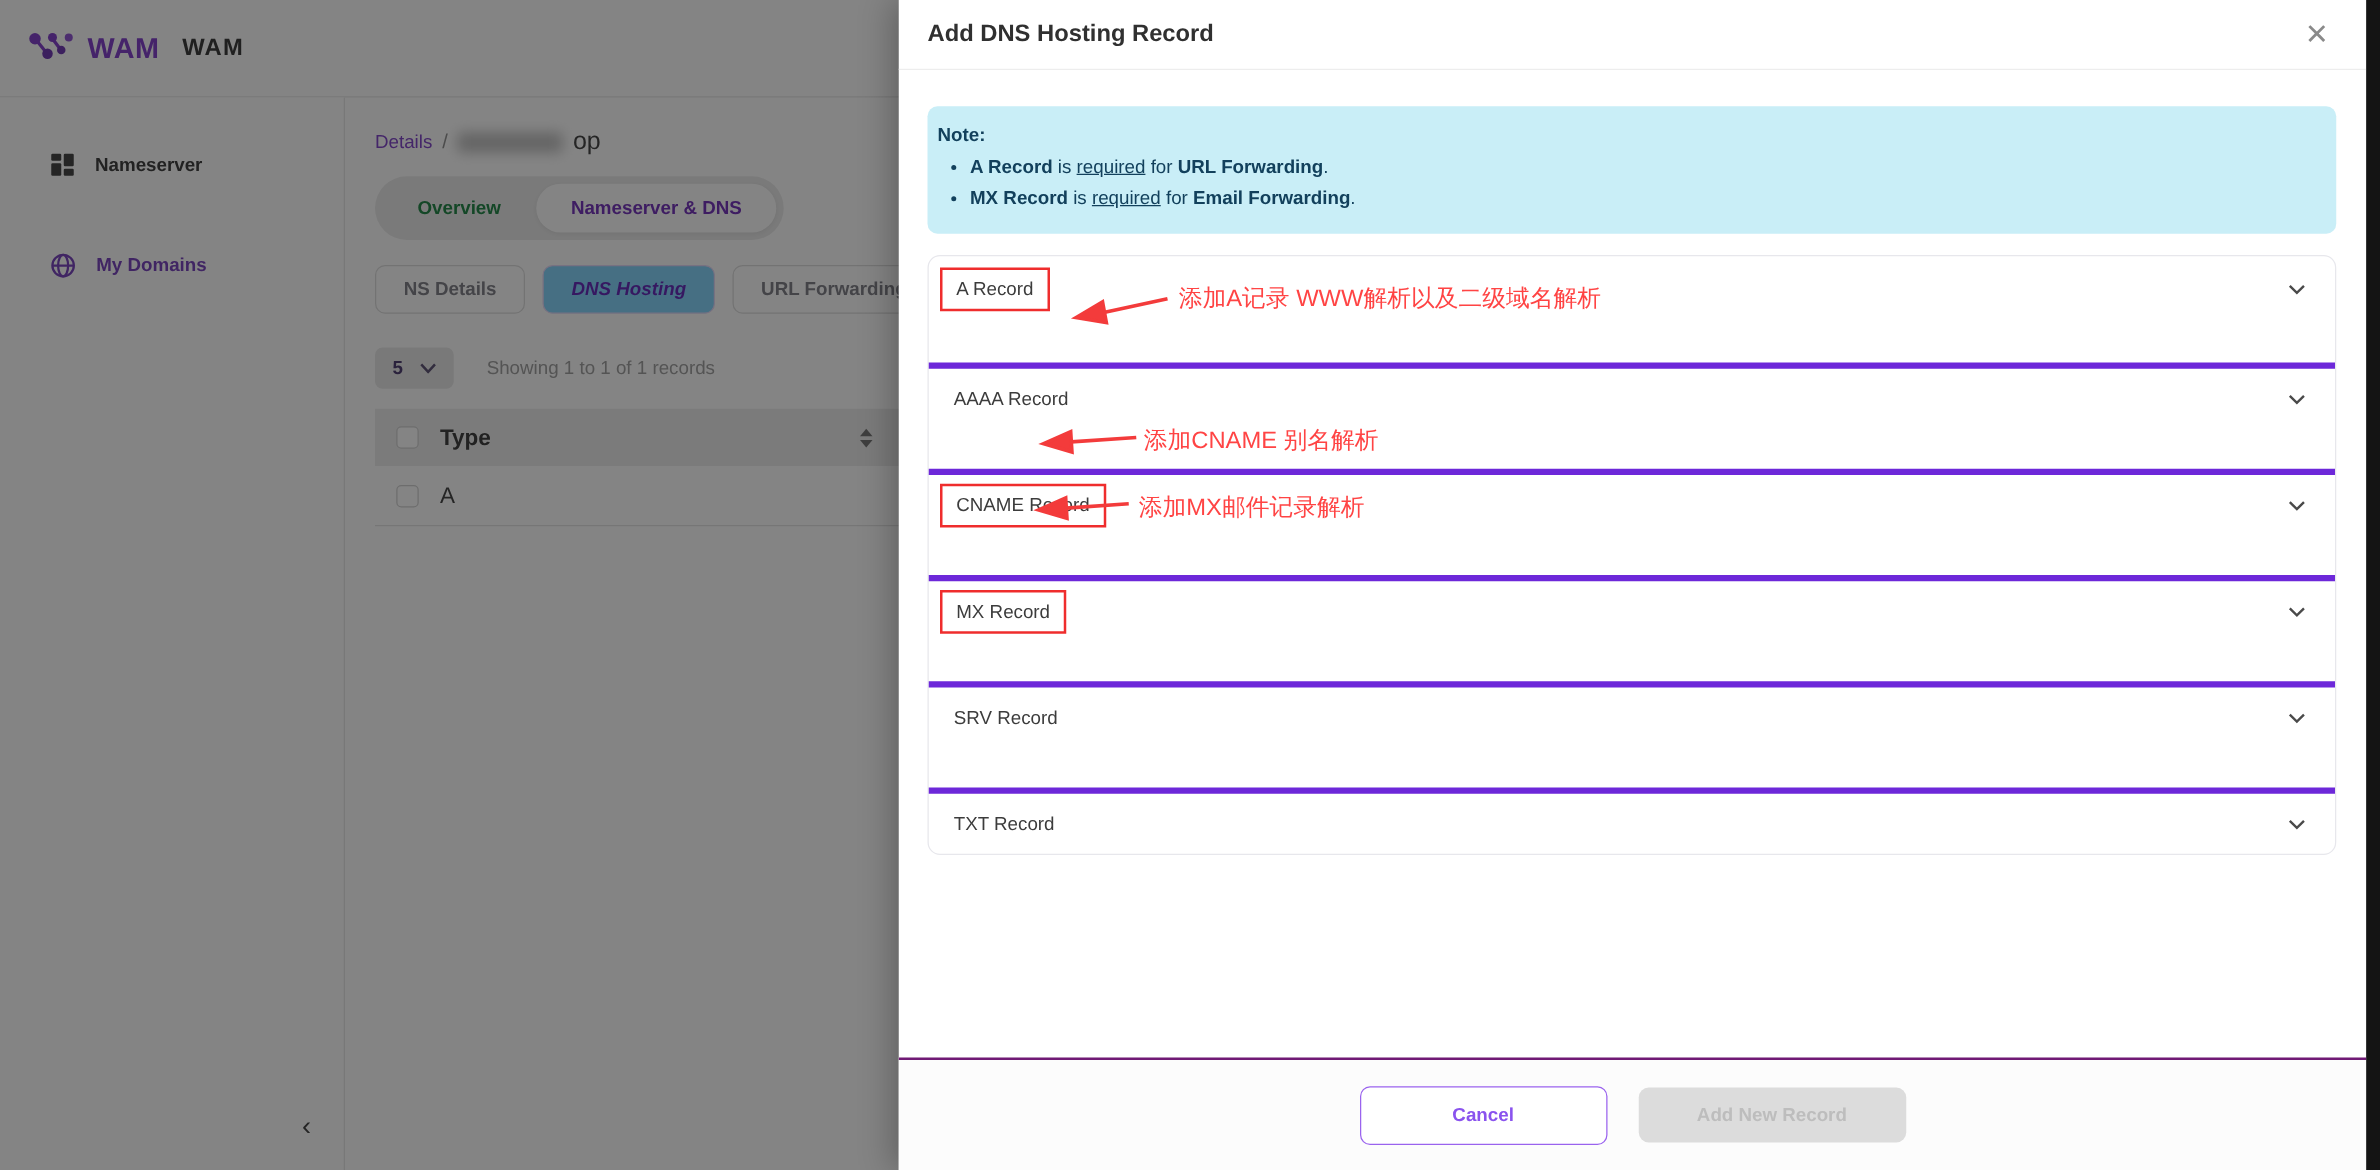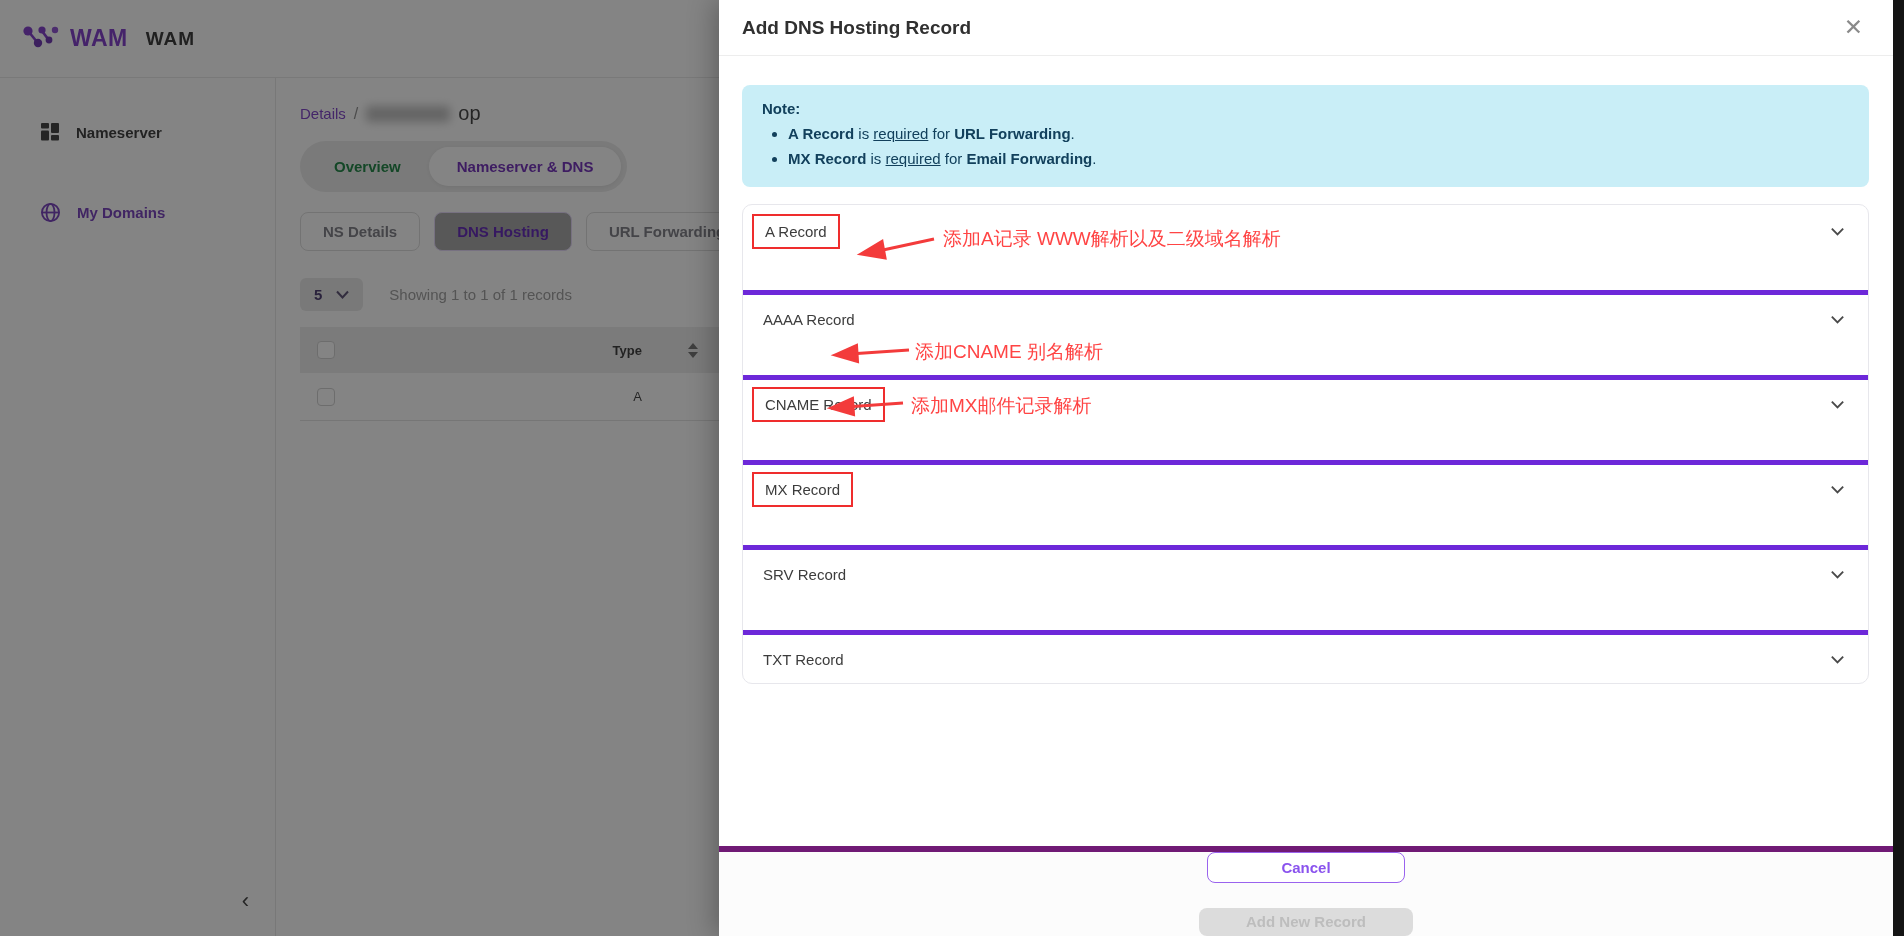--- a/index.html
+++ b/index.html
@@ -26,63 +26,63 @@
   .crumb-sep { color:#8a8a8a; font-size:16px; }
   .blur-blob { display:inline-block; width:84px; height:16px; background:#bdbdbd; border-radius:3px; filter:blur(5px); }
   .crumb-current { color:#3a3a3a; font-size:20px; }
 
   .tab-pill { margin-top:16px; display:inline-flex; background:#ebebeb; border-radius:999px; padding:6px; }
   .tab { padding:11px 28px; font-size:15px; font-weight:600; color:#15803d; border-radius:999px; cursor:pointer; }
   .tab.active { background:#fff; color:#6d28b8; box-shadow:0 1px 4px rgba(0,0,0,.08); }
 
   .subtabs { margin-top:20px; display:flex; gap:14px; }
   .subtab { padding:10px 22px; font-size:15px; font-weight:600; color:#7a7a82; border:1px solid #dcdcdc; border-radius:8px; background:#fff; cursor:pointer; }
-  .subtab.active { background:#a3a3a3; border-color:#e3d7f8; color:#5c1fb6; }
+  .subtab.active { background:#7dd3fc; border-color:#e3d7f8; color:#5c1fb6;font-style:italic; }
 
   .list-controls { margin-top:27px; display:flex; align-items:center; gap:26px; }
   .page-size { display:flex; align-items:center; gap:14px; background:#e9e9e9; border-radius:6px; padding:8px 14px; font-size:15px; font-weight:700; color:#44346a; cursor:pointer; }
   .records-summary { font-size:15px; color:#9b9b9b; }
 
   .table { margin-top:16px; width:860px; }
   .t-head { display:flex; align-items:center; height:46px; background:#ededed; }
   .t-row  { display:flex; align-items:center; height:48px; background:#fff; border-bottom:1px solid #e2e2e2; }
   .cb-cell { width:52px; display:flex; justify-content:center; }
   .checkbox { width:18px; height:18px; border:1.5px solid #cfcfcf; border-radius:4px; background:#fff; cursor:pointer; }
-  .type-cell { width:290px; text-align:right; font-size:13px; font-weight:700; color:#333; }
+  .type-cell { width:290px; text-align:left; font-size:18px; font-weight:700; color:#333; }
   .t-row .type-cell { font-weight:400; color:#3a3a3a; }
   .sort-icon { display:flex; flex-direction:column; gap:3px; margin-left:46px; cursor:pointer; }
   .sort-icon .up { width:0; height:0; border-left:5px solid transparent; border-right:5px solid transparent; border-bottom:6px solid #6e6e6e; }
   .sort-icon .down { width:0; height:0; border-left:5px solid transparent; border-right:5px solid transparent; border-top:6px solid #6e6e6e; }
 
   
   .backdrop { position:absolute; inset:0; background:rgba(20,20,20,.52); z-index:10; }
   .modal { position:absolute; left:719px; top:0; width:1174px; height:936px; background:#fff; z-index:20; box-shadow:-6px 0 24px rgba(0,0,0,.25); }
   .modal-header { height:56px; display:flex; align-items:center; justify-content:space-between; padding:0 30px 0 23px; border-bottom:1px solid #ededed; }
   .modal-title { font-size:19px; font-weight:600; color:#303030; }
   .modal-close { font-size:23px; color:#8a8a8a; cursor:pointer; line-height:1; font-weight:400; }
 
   .modal-body { padding:29px 24px 0 23px; position:relative; }
-  .note-box { background:#c9eef7; border-radius:8px; padding:15px 20px 16px 20px; color:#12405c; }
+  .note-box { background:#c9eef7; border-radius:8px; padding:15px 20px 16px 8px; color:#12405c; }
   .note-heading { font-size:15px; font-weight:800; margin-bottom:4px; }
   .note-box ul { margin-left:26px; }
   .note-box li { font-size:15px; line-height:25px; }
   .note-box b { font-weight:800; }
   .note-box u { text-decoration:underline; }
 
   .accordion { margin-top:17px; border:1px solid #e7e7ec; border-radius:10px; background:#fff; }
   .acc-row { height:53px; display:flex; align-items:center; justify-content:space-between; padding:0 22px 0 20px; cursor:pointer; }
   .acc-row + .acc-row { border-top:5px solid #6d28d9;margin-top:32px; }
   .acc-label { font-size:15px; color:#3c3c3c; }
   .red-boxed { border:2px solid #ef2d2d; padding:7px 11px; margin-left:-11px; }
   .chev { width:17px; height:17px; stroke:#4a4a4a; stroke-width:2; fill:none; }
 
   .annot-layer { position:absolute; inset:0; pointer-events:none; z-index:5; }
   .annot-text { position:absolute; font-size:19px; color:#f44; white-space:nowrap; font-weight:500; }
 
-  .modal-footer { position:absolute; left:0; right:0; bottom:0; height:90px; background:#fcfcfc; border-top:6px solid #701a75; display:flex; align-items:center; justify-content:center; gap:25px;flex-direction:column; }
+  .modal-footer { position:absolute; left:0; right:0; bottom:0; height:90px; background:#fcfcfc; border-top:2px solid #701a75; display:flex; align-items:center; justify-content:center; gap:25px; }
   .btn-cancel { width:198px; height:47px; background:#fff; border:1.5px solid #9a63ee; border-radius:8px; color:#8a53ee; font-size:15px; font-weight:700; cursor:pointer; font-family:inherit; }
   .btn-submit { width:214px; height:44px; background:#dcdcdc; border:none; border-radius:8px; color:#bdbdbd; font-size:15px; font-weight:700; cursor:not-allowed; font-family:Liberation Sans, sans-serif; }
 
   .edge-strip { position:absolute; right:0; top:0; width:11px; height:936px; background:#141414; z-index:40; }
 </style>
 </head>
 <body>
 
 <div class="app">
 

